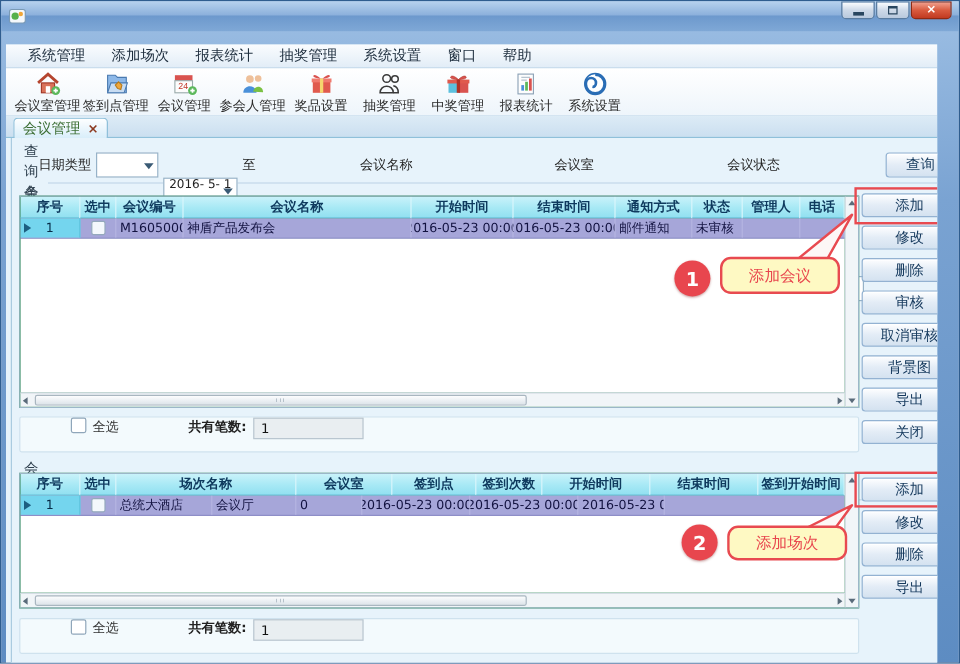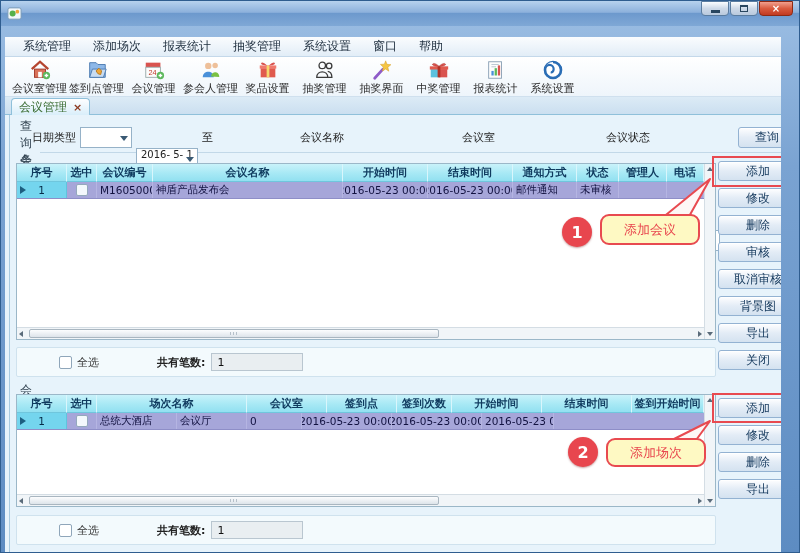--- a/index.html
+++ b/index.html
@@ -102,21 +102,21 @@
     border-top:3px solid transparent; border-bottom:3px solid transparent; border-right:4px solid #5a6b7a; }
   .hs-ar{ position:absolute; right:2px; top:3px; width:0; height:0;
     border-top:3px solid transparent; border-bottom:3px solid transparent; border-left:4px solid #5a6b7a; }
   .hs-thumb{ position:absolute; left:12px; top:1px; bottom:1px; width:410px;
     background:linear-gradient(180deg,#fcfdfe,#dde4ea); border:1px solid #a9b6c0; border-radius:2px; }
   .hs-thumb::after{ content:''; position:absolute; left:50%; top:2px; bottom:2px; width:8px; margin-left:-4px;
     background:repeating-linear-gradient(90deg,#b6c1ca 0 1px,transparent 1px 3px); }
 
   
   .sel-panel{ position:absolute; left:6px; width:700px; height:30px; background:#f3fafd;
-    border:1px solid #cfe2ee; border-radius:2px; display:flex; align-items:center; }
+    border:1px solid #cfe2ee; border-radius:2px; display:flex; align-items:flex-start; }
   .sel-cb{ width:13px; height:13px; background:#fff; border:1px solid #8fa6ba; border-radius:2px;
     margin-left:42px; flex:none; }
   .sel-label{ font-size:11px; color:#333; margin-left:5px; }
   .total-label{ font-size:11px; color:#222; font-weight:bold; margin-left:58px; }
   .total-box{ width:92px; height:18px; margin-left:6px; background:#e9eef1; border:1px solid #b9c6d0;
     font-size:11px; color:#111; display:flex; align-items:center; padding-left:5px; }
 
   
   .side-panel{ position:absolute; left:708px; width:80px; display:flex; flex-direction:column; gap:7px; }
   .sbtn{ height:20px; }
@@ -212,27 +212,20 @@
         <span class="tool-label">奖品设置</span>
       </div>
       <div class="tool-item">
         <svg viewBox="0 0 24 24" fill="none" stroke="#3a3a3a" stroke-width="1.4">
             <circle cx="9" cy="7" r="3.5"></circle>
             <path d="M3 20c0-4 3-6 6-6s6 2 6 6z"></path>
             <circle cx="16.5" cy="7.5" r="3"></circle>
             <path d="M15 13.6c2.5.4 4.5 2 4.5 6.4h-4.2"></path>
           </svg>
         <span class="tool-label">抽奖管理</span>
-      </div>
-      <div class="tool-item">
-        <svg viewBox="0 0 24 24">
-            <path d="M4 21 L13 11" stroke="#8e5bc8" stroke-width="3" stroke-linecap="round"></path>
-            <path d="M16 2l1.4 3.8 4.3.4-3.3 2.8 1 4.3-3.4-2.4-3.6 2.2 1.1-4.2-3.2-3 4.3-.3z" fill="#f5c542" stroke="#d8a12a" stroke-width=".6"></path>
-          </svg>
-        <span class="tool-label">抽奖界面</span>
       </div>
       <div class="tool-item">
         <svg viewBox="0 0 24 24">
             <rect x="3" y="11" width="9" height="9" fill="#5bc0de"></rect>
             <rect x="12" y="11" width="9" height="9" fill="#d9534f"></rect>
             <rect x="2" y="8" width="20" height="3.5" fill="#e05a4e"></rect>
             <rect x="10.5" y="8" width="3" height="12" fill="#b03226"></rect>
             <path d="M12 8C9 5 6 4 5 5.5S8 8 12 8zm0 0c3-3 6-4 7-2.5S16 8 12 8z" fill="#d9534f" stroke="#a8281c" stroke-width=".5"></path>
           </svg>
         <span class="tool-label">中奖管理</span>

